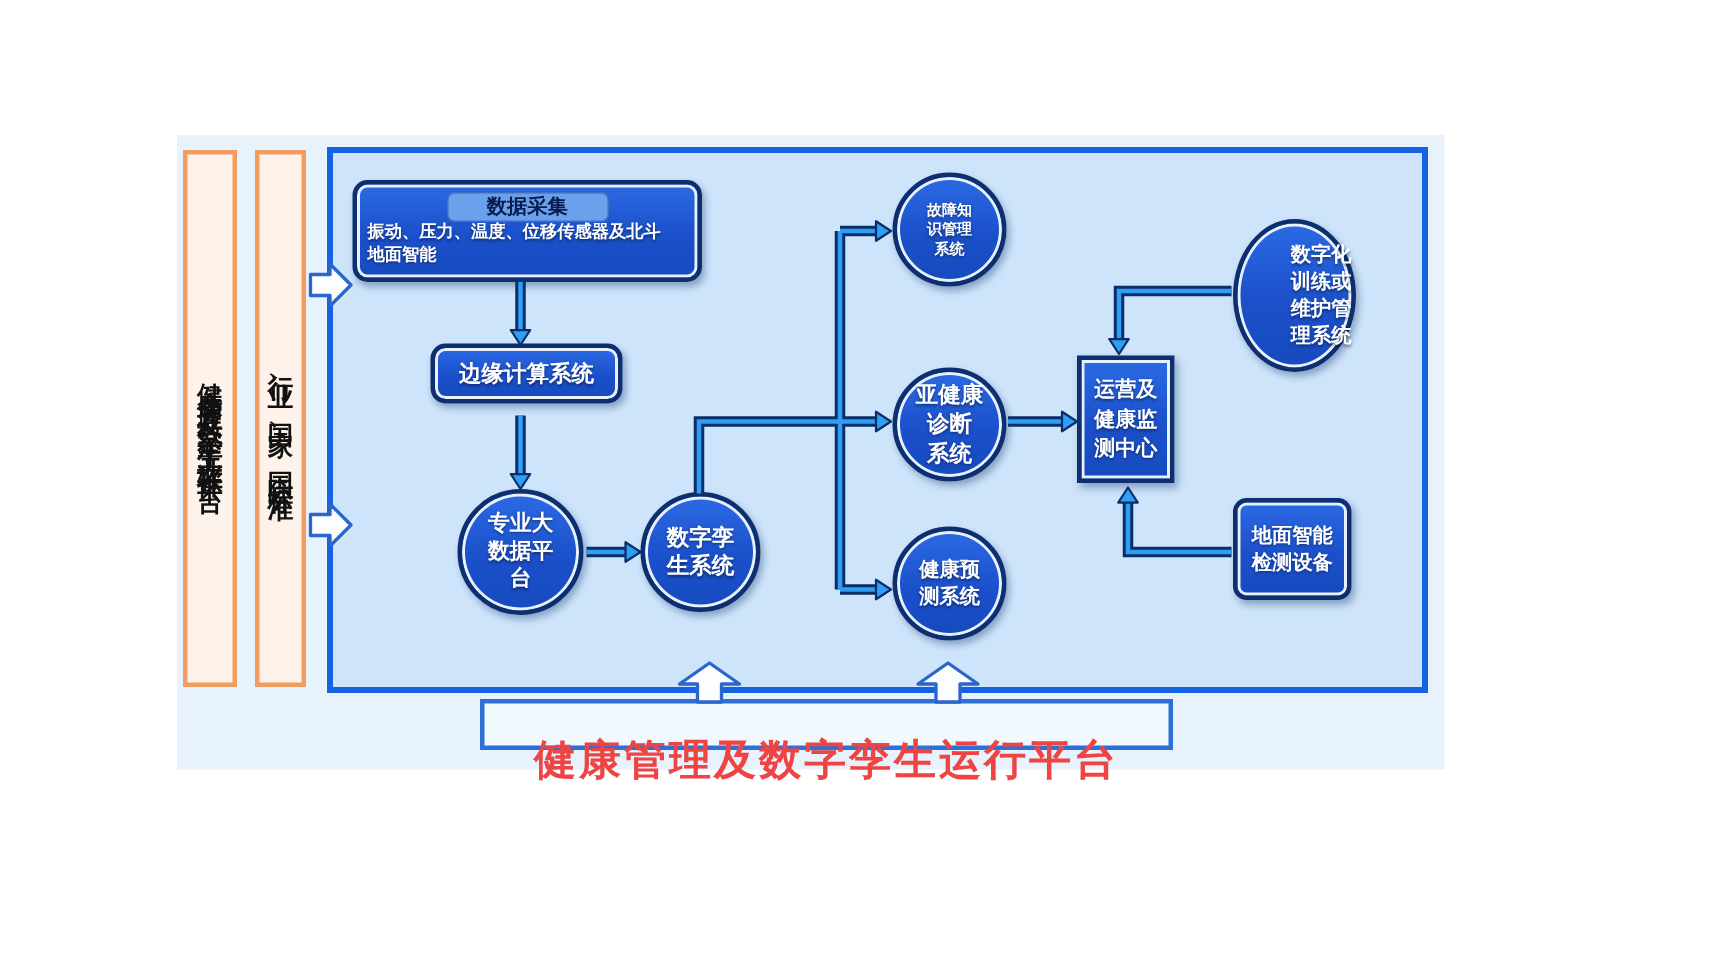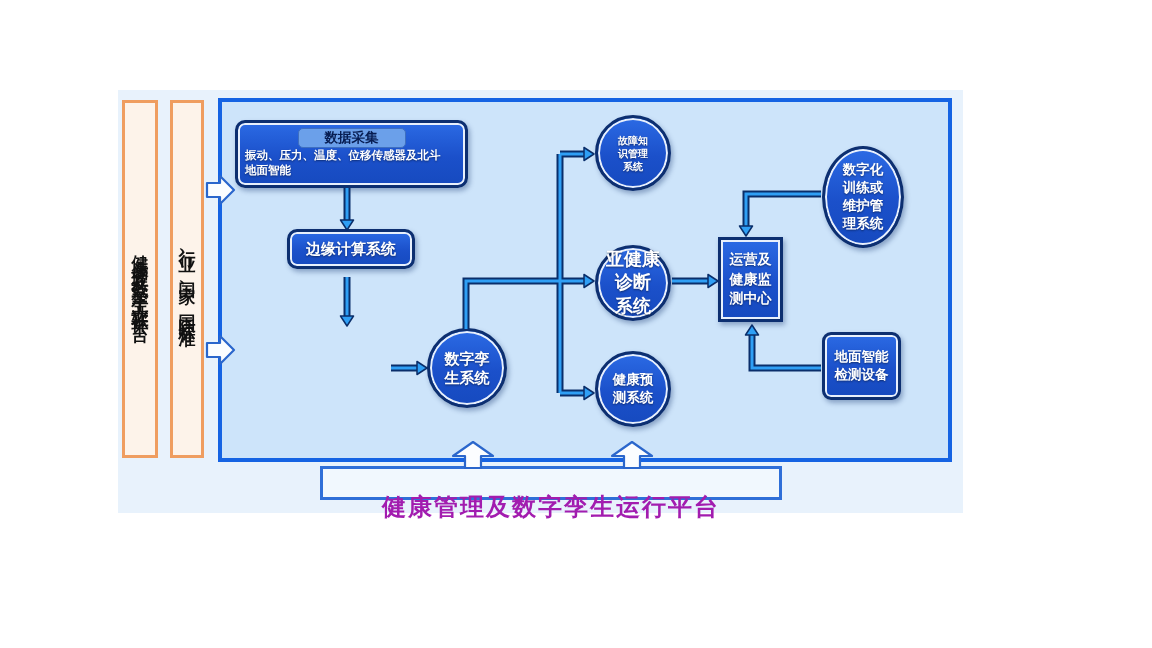--- a/index.html
+++ b/index.html
@@ -22,45 +22,45 @@
   
   .node{position:absolute;box-sizing:border-box;z-index:3;
         background:linear-gradient(180deg,#2b6ae4 0%,#1b50ca 55%,#164abf 100%);
         border:3px solid #0d2f70;
         box-shadow:inset 0 0 0 2px #e8f0fc,2px 3px 5px rgba(10,40,100,.35);
         color:#fff;font-weight:bold;display:flex;align-items:center;justify-content:center;
         text-align:center;}
   .node .txt{white-space:pre-line;text-shadow:0 1px 2px rgba(0,0,0,.45);}
   .rect{border-radius:10px;}
   .circle{border-radius:50%;}
-  .ellipse{border-radius:50%;}
+  .ellipse{border-radius:50%;justify-content:flex-end;}
 
   .dc-box{left:235px;top:120px;width:233px;height:68px;display:block;}
   .dc-pill{position:absolute;left:50%;top:5px;transform:translateX(-50%);width:106px;height:18px;
         background:#6ba0ea;border:1px solid #3e6fc0;border-radius:5px;color:#071d52;
         font-size:13.5px;font-weight:bold;display:flex;align-items:center;justify-content:center;
         text-shadow:none;}
   .dc-body{position:absolute;left:7px;right:2px;top:25px;font-size:11.5px;line-height:1.32;
         text-align:left;white-space:pre-line;color:#fff;text-shadow:0 1px 2px rgba(0,0,0,.45);}
 
   .edge-box{left:287px;top:229px;width:128px;height:40px;font-size:15px;}
   .bigdata{left:305px;top:326px;width:84px;height:84px;font-size:14.5px;line-height:1.3;}
   .twin{left:427px;top:328px;width:80px;height:80px;font-size:15px;line-height:1.3;}
   .fault{left:595px;top:115px;width:76px;height:76px;font-size:10px;line-height:1.3;}
-  .subhealth{left:595px;top:245px;width:76px;height:76px;font-size:18px;line-height:1.3;}
+  .subhealth{left:595px;top:245px;width:76px;height:76px;font-size:15px;line-height:1.3;}
   .predict{left:595px;top:351px;width:76px;height:76px;font-size:13.5px;line-height:1.3;text-align:right;}
   .opcenter{left:718px;top:237px;width:65px;height:85px;font-size:14px;line-height:1.4;border-radius:0;}
   .training{left:822px;top:146px;width:82px;height:102px;font-size:13.5px;line-height:1.32;}
   .ground{left:822px;top:332px;width:79px;height:68px;font-size:13.5px;line-height:1.35;border-radius:9px;}
 
   
   .bottom-bar{position:absolute;left:320px;top:466px;width:462px;height:34px;background:#f1f8fe;
         border:3px solid #2f6fd8;box-sizing:border-box;display:flex;align-items:center;justify-content:center;
         z-index:3;}
-  .bottom-bar span{font-size:24px;font-weight:bold;color:#a21caf;letter-spacing:2px;margin-top:48px;}
+  .bottom-bar span{font-size:28px;font-weight:bold;color:#ef4444;letter-spacing:2px;margin-top:48px;}
 
   
   svg.overlay{position:absolute;left:0;top:0;z-index:5;pointer-events:none;}
   .pipe-outer{fill:none;stroke:#0a2e6a;stroke-width:7;}
   .pipe-inner{fill:none;stroke:#2f9ff5;stroke-width:3;}
   .head{fill:#2f9ff5;stroke:#0a2e6a;stroke-width:1.5;stroke-linejoin:round;}
   .hollow{fill:#fbfdff;stroke:#2a66cc;stroke-width:2.2;stroke-linejoin:round;}
 </style>
 </head>
 <body>
@@ -80,20 +80,25 @@
   <div class="node rect dc-box">
     <div class="dc-pill">数据采集</div>
     <div class="dc-body">振动、压力、温度、位移传感器及北斗
 地面智能</div>
   </div>
 
   <div class="node rect edge-box">
     <span class="txt">边缘计算系统</span>
   </div>
 
+  <div class="node circle bigdata">
+    <span class="txt">专业大
+数据平
+台</span>
+  </div>
 
   <div class="node circle twin">
     <span class="txt">数字孪
 生系统</span>
   </div>
 
   <div class="node circle fault">
     <span class="txt">故障知
 识管理
 系统</span>

